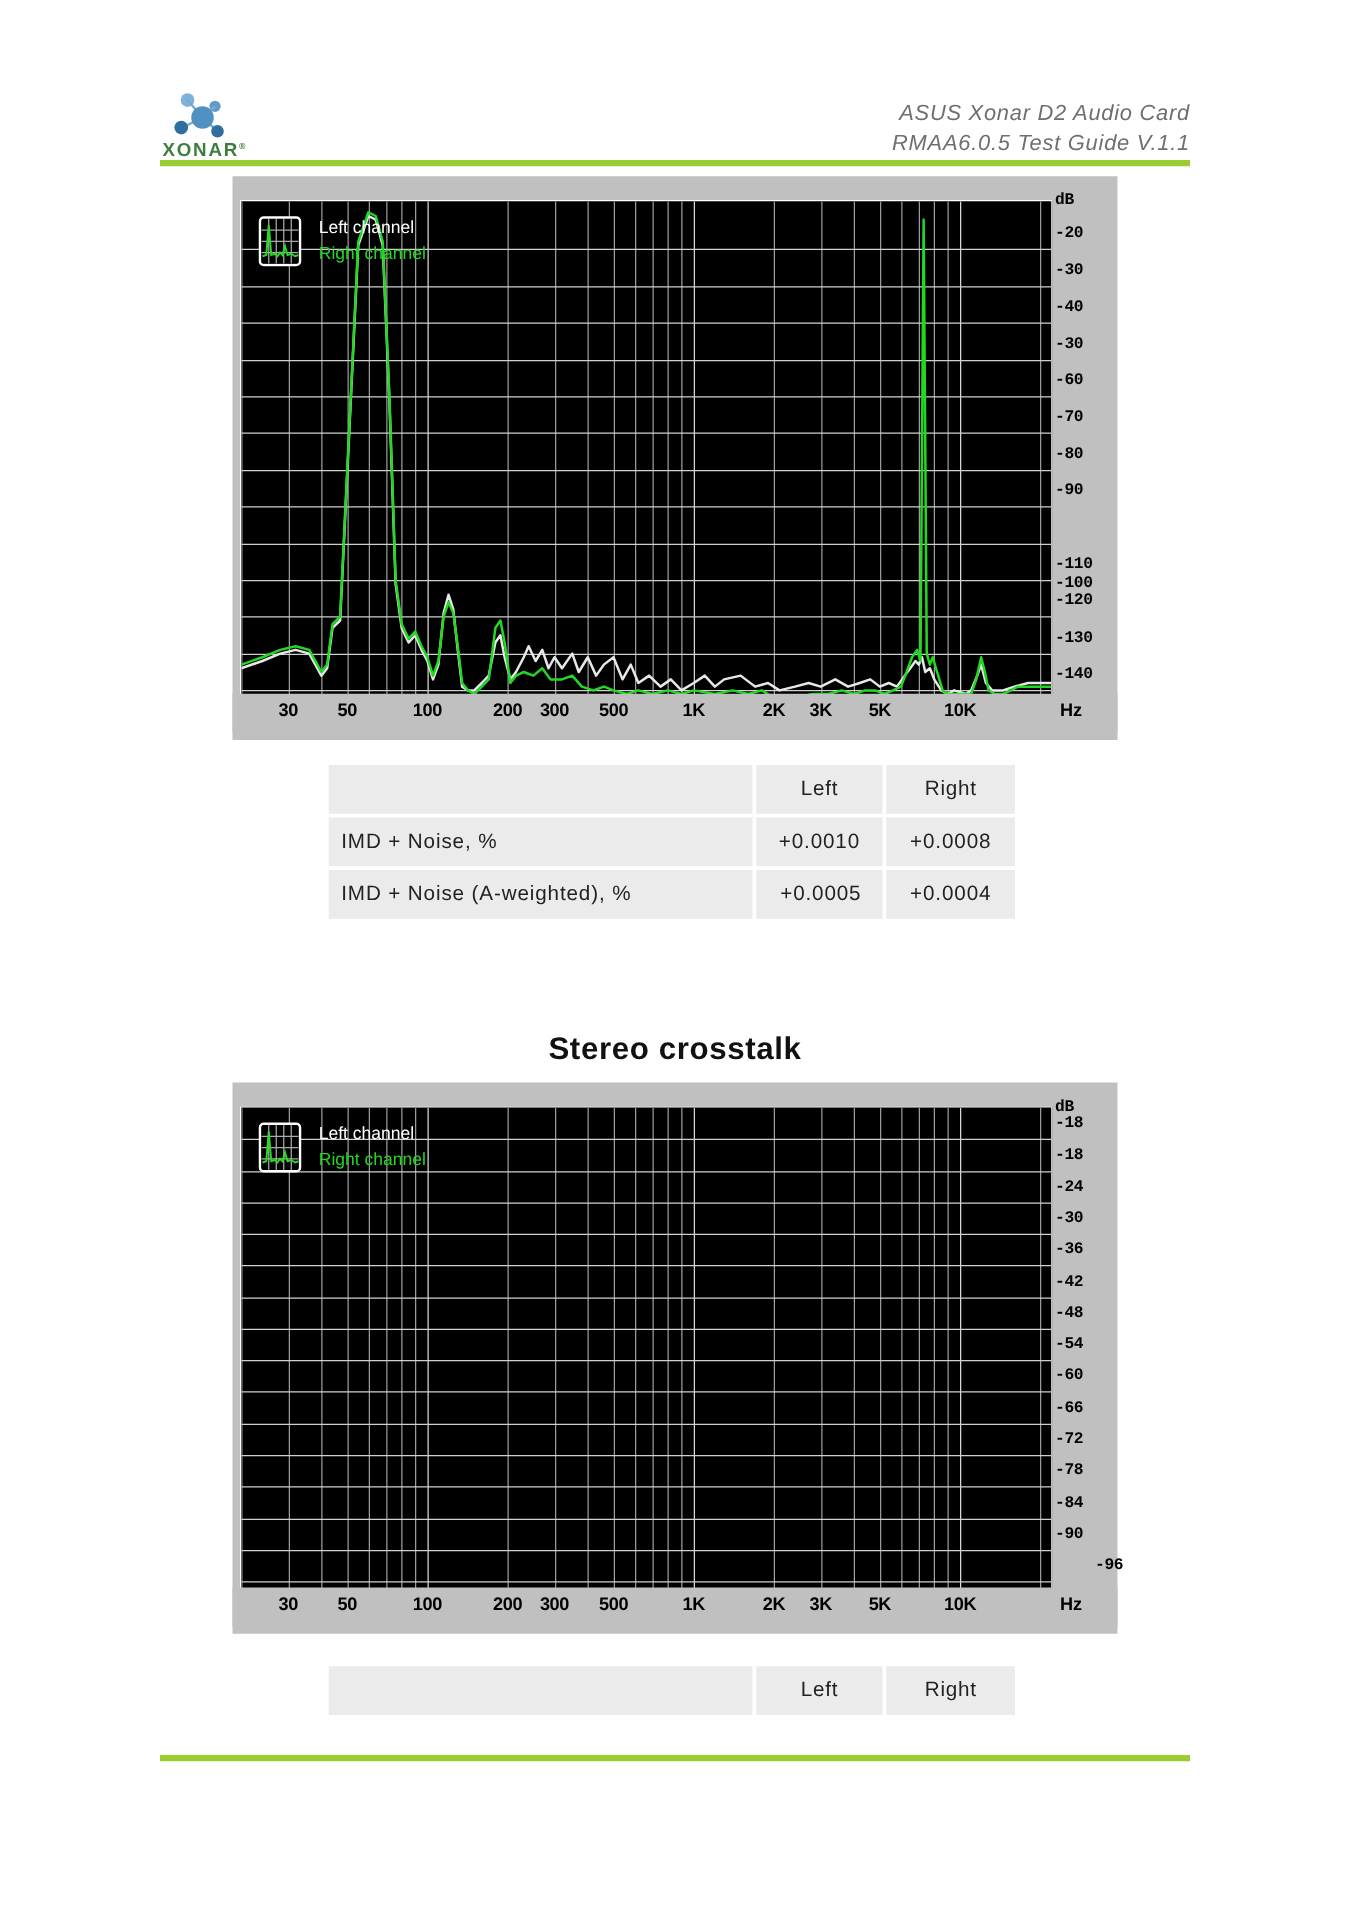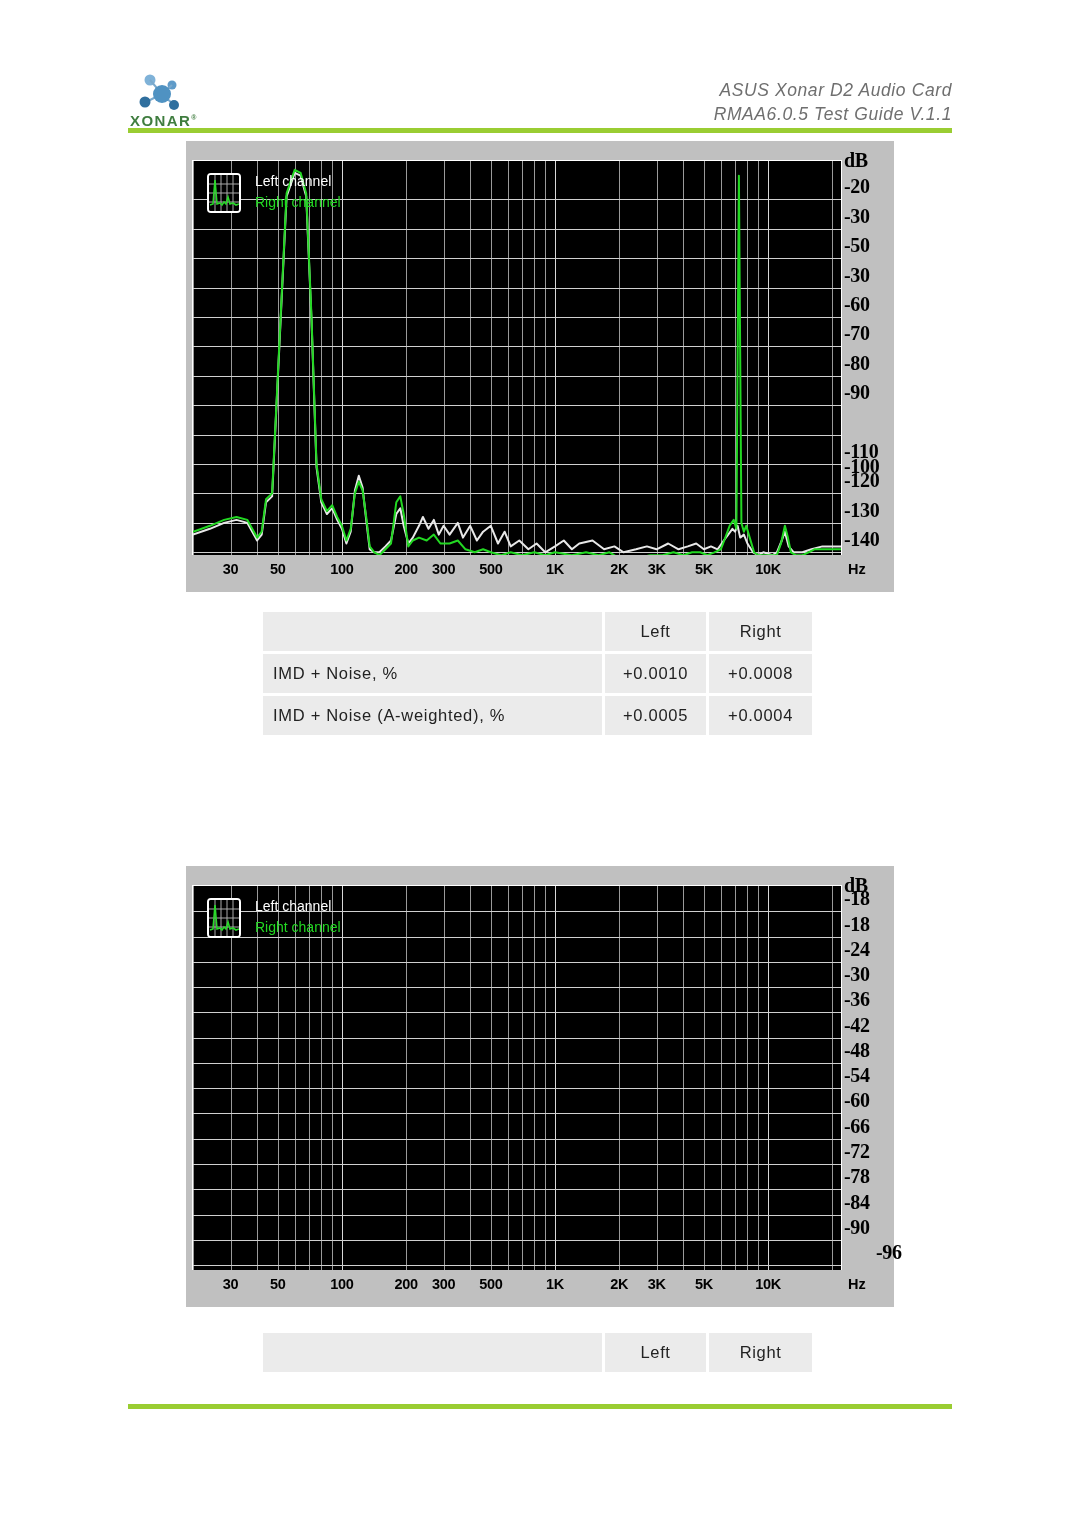--- a/index.html
+++ b/index.html
@@ -41,22 +41,22 @@
   }
 
   
   .rmaa{position:absolute;background:#c0c0c0;box-sizing:border-box;}
   .rmaa .plot{
     position:absolute;left:6px;top:19px;background:#000000;
     border:1px solid #ffffff;box-sizing:border-box;overflow:hidden;
   }
   .rmaa .yaxis{position:absolute;top:0;width:46px;}
   .rmaa .ytick{
-    position:absolute;left:2px;font-size:20px;color:#000;
-    font-family:Liberation Serif, serif;font-weight:bold;
+    position:absolute;left:2px;font-size:13px;color:#000;
+    font-family:Liberation Mono, monospace;font-weight:bold;
     letter-spacing:-0.3px;white-space:nowrap;transform:translateY(-50%);
   }
   .rmaa .xstrip{position:absolute;left:0;background:#c0c0c0;}
   .rmaa .xtick{
     position:absolute;font-size:14.5px;color:#000;font-weight:bold;
     letter-spacing:-0.3px;white-space:nowrap;transform:translateX(-50%);
   }
   .rmaa .unit{
     position:absolute;font-size:14.5px;color:#000;font-weight:bold;white-space:nowrap;
   }
@@ -160,21 +160,21 @@
             </g>
             <path d="M1 30 L4 29 L6 5 L8 29 L11 28 L13 30 L15 27 L17 29 L19 22 L21 29 L24 28 L27 30 L30 29" fill="none" stroke="#2ad82a" stroke-width="1.6"></path>
           </svg></div>
         <div class="legend-label lbl-left">Left channel</div>
         <div class="legend-label lbl-right">Right channel</div>
       </div>
       <div class="yaxis" style="left: 656px; top: 0px; height: 451px;">
         <div class="ytick" style="top: 19px;">dB</div>
         <div class="ytick" style="top: 45.2464px;">-20</div>
         <div class="ytick" style="top: 74.6667px;">-30</div>
-        <div class="ytick" style="top: 104.087px;">-50</div>
+        <div class="ytick" style="top: 104.087px;">-40</div>
         <div class="ytick" style="top: 133.507px;">-30</div>
         <div class="ytick" style="top: 162.928px;">-60</div>
         <div class="ytick" style="top: 192.348px;">-70</div>
         <div class="ytick" style="top: 221.768px;">-80</div>
         <div class="ytick" style="top: 251.188px;">-90</div>
         <div class="ytick" style="top: 280.609px; margin-top: 44px;">-100</div>
         <div class="ytick" style="top: 310.029px;">-110</div>
         <div class="ytick" style="top: 339.449px;">-120</div>
         <div class="ytick" style="top: 368.87px;">-130</div>
         <div class="ytick" style="top: 398.29px;">-140</div>
@@ -205,27 +205,28 @@
           </tr>
         </thead>
         <tbody>
           <tr>
             <td style="background: rgb(235, 235, 235); padding: 10px 6px 10px 10px; text-align: left; letter-spacing: 0.7px; border-top: 3px solid rgb(255, 255, 255);">IMD +  Noise, %</td>
             <td style="background: rgb(235, 235, 235); padding: 10px 6px; text-align: center; letter-spacing: 0.7px; border-top: 3px solid rgb(255, 255, 255); border-left: 3px solid rgb(255, 255, 255);">+0.0010</td>
             <td style="background: rgb(235, 235, 235); padding: 10px 6px; text-align: center; letter-spacing: 0.7px; border-top: 3px solid rgb(255, 255, 255); border-left: 3px solid rgb(255, 255, 255);">+0.0008</td>
           </tr>
           <tr>
             <td style="background: rgb(235, 235, 235); padding: 10px 6px 10px 10px; text-align: left; letter-spacing: 0.7px; border-top: 3px solid rgb(255, 255, 255);">IMD +  Noise (A-weighted), %</td>
-            <td style="background: rgb(235, 235, 235); padding: 10px 6px; text-align: center; letter-spacing: 0.7px; border-top: 3px solid rgb(255, 255, 255); border-left: 3px solid rgb(255, 255, 255);">+0.0005</td>
+            <td style="background: rgb(235, 235, 235); padding: 10px 17px; text-align: right; letter-spacing: 0.7px; border-top: 3px solid rgb(255, 255, 255); border-left: 3px solid rgb(255, 255, 255);">+0.0005</td>
             <td style="background: rgb(235, 235, 235); padding: 6px 6px; text-align: center; letter-spacing: 0.7px; border-top: 3px solid rgb(255, 255, 255); border-left: 3px solid rgb(255, 255, 255);">+0.0004</td>
           </tr>
         </tbody>
       </table>
     </div>
 
+  <div class="section-title" style="top:825px;">Stereo crosstalk</div>
 
   <div class="rmaa" id="chart2" style="left:186px; top:866px; width:708px; height:441px;">
       <div class="plot" style="width: 650px; height: 398px;">
         <svg width="648" height="396" viewBox="0 0 648 396" style="position: absolute; left: 0px; top: 0px;">
           <line x1="0.5" x2="0.5" y1="0" y2="396" stroke="#9a9a9a" stroke-width="1"></line>
           <line x1="38.5" x2="38.5" y1="0" y2="396" stroke="#9a9a9a" stroke-width="1"></line>
           <line x1="64.5" x2="64.5" y1="0" y2="396" stroke="#9a9a9a" stroke-width="1"></line>
           <line x1="85.5" x2="85.5" y1="0" y2="396" stroke="#9a9a9a" stroke-width="1"></line>
           <line x1="102.5" x2="102.5" y1="0" y2="396" stroke="#9a9a9a" stroke-width="1"></line>
           <line x1="116.5" x2="116.5" y1="0" y2="396" stroke="#9a9a9a" stroke-width="1"></line>

